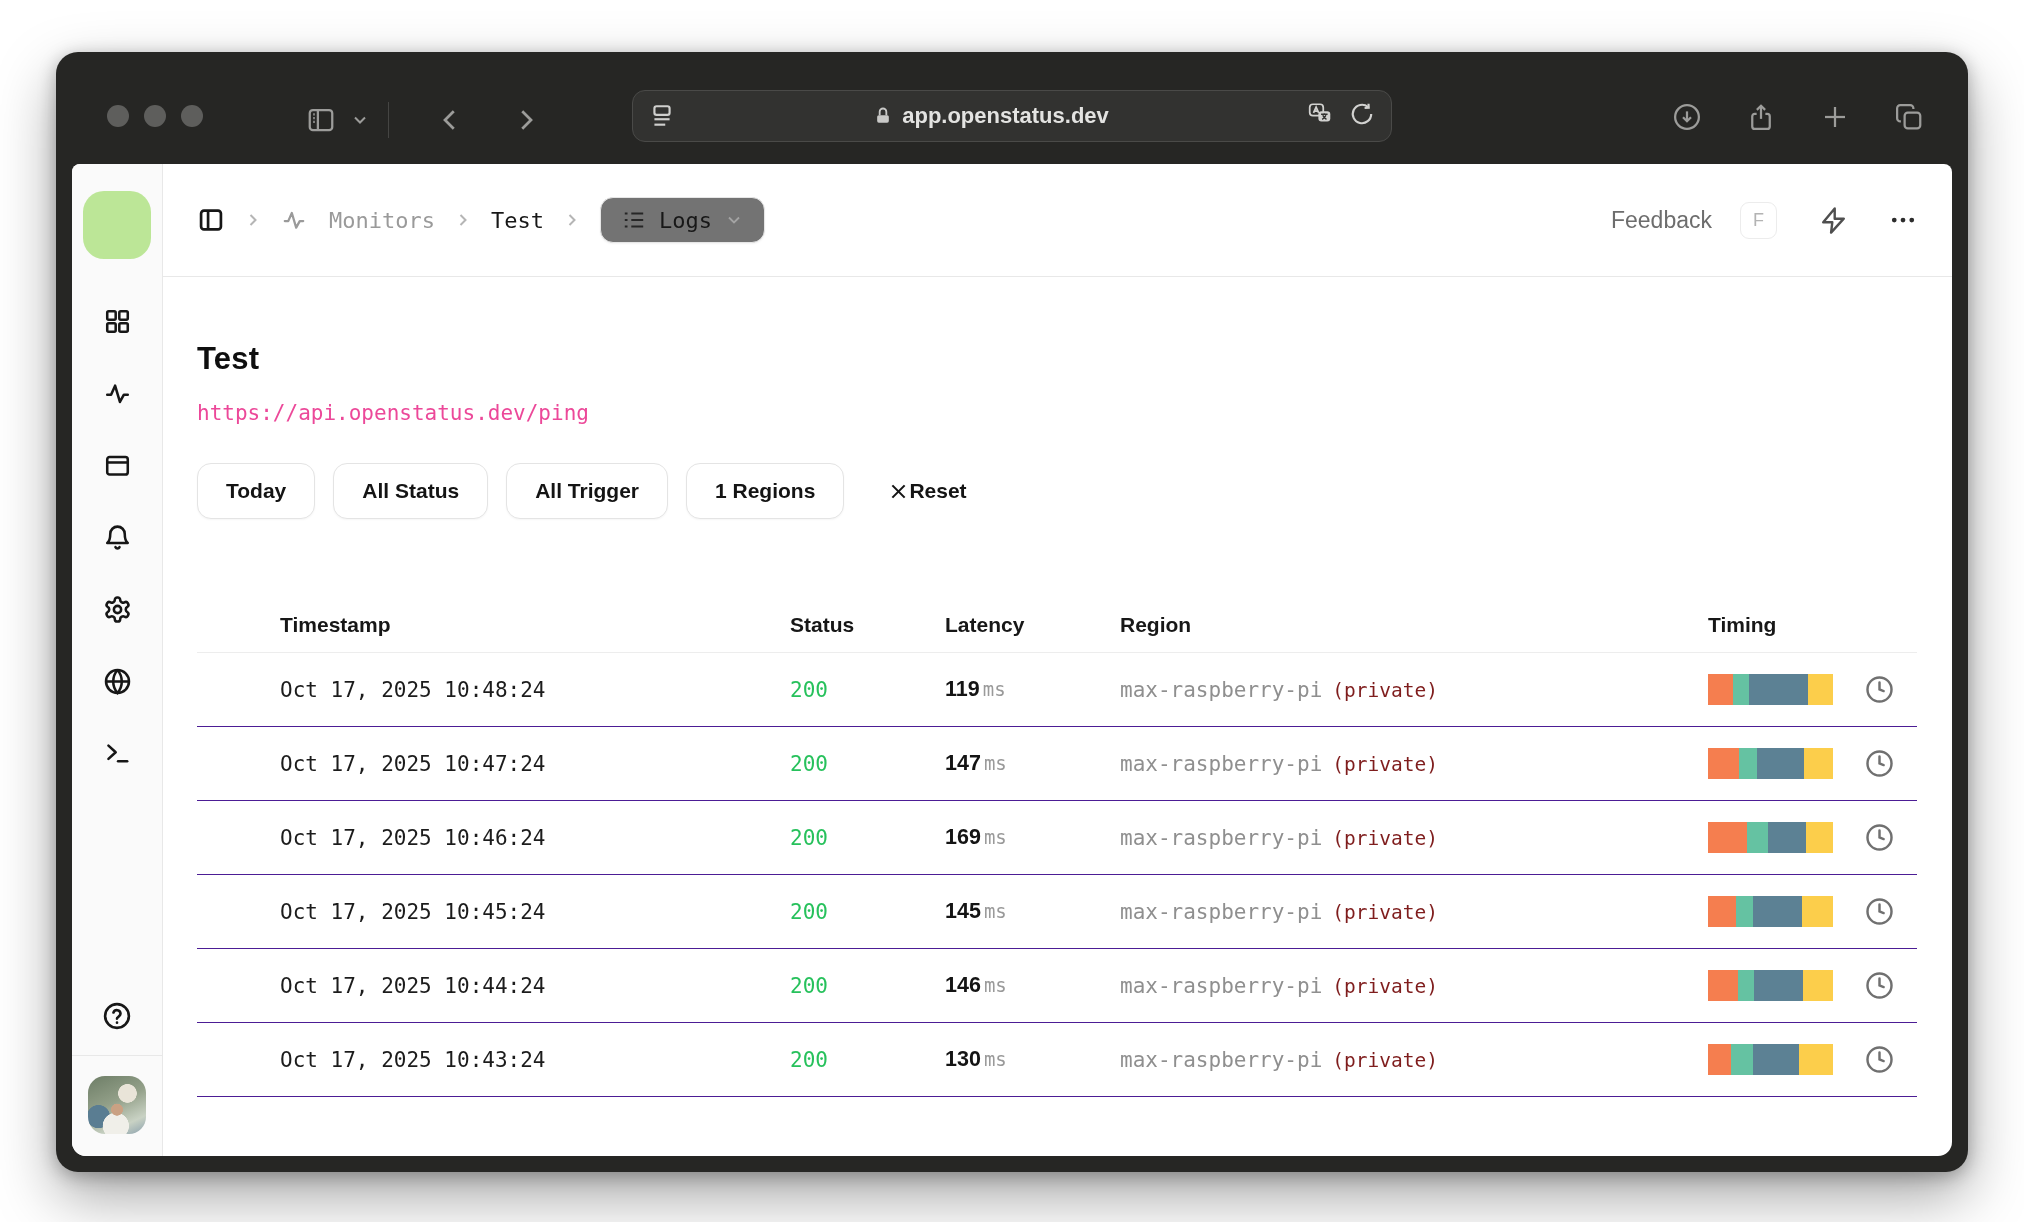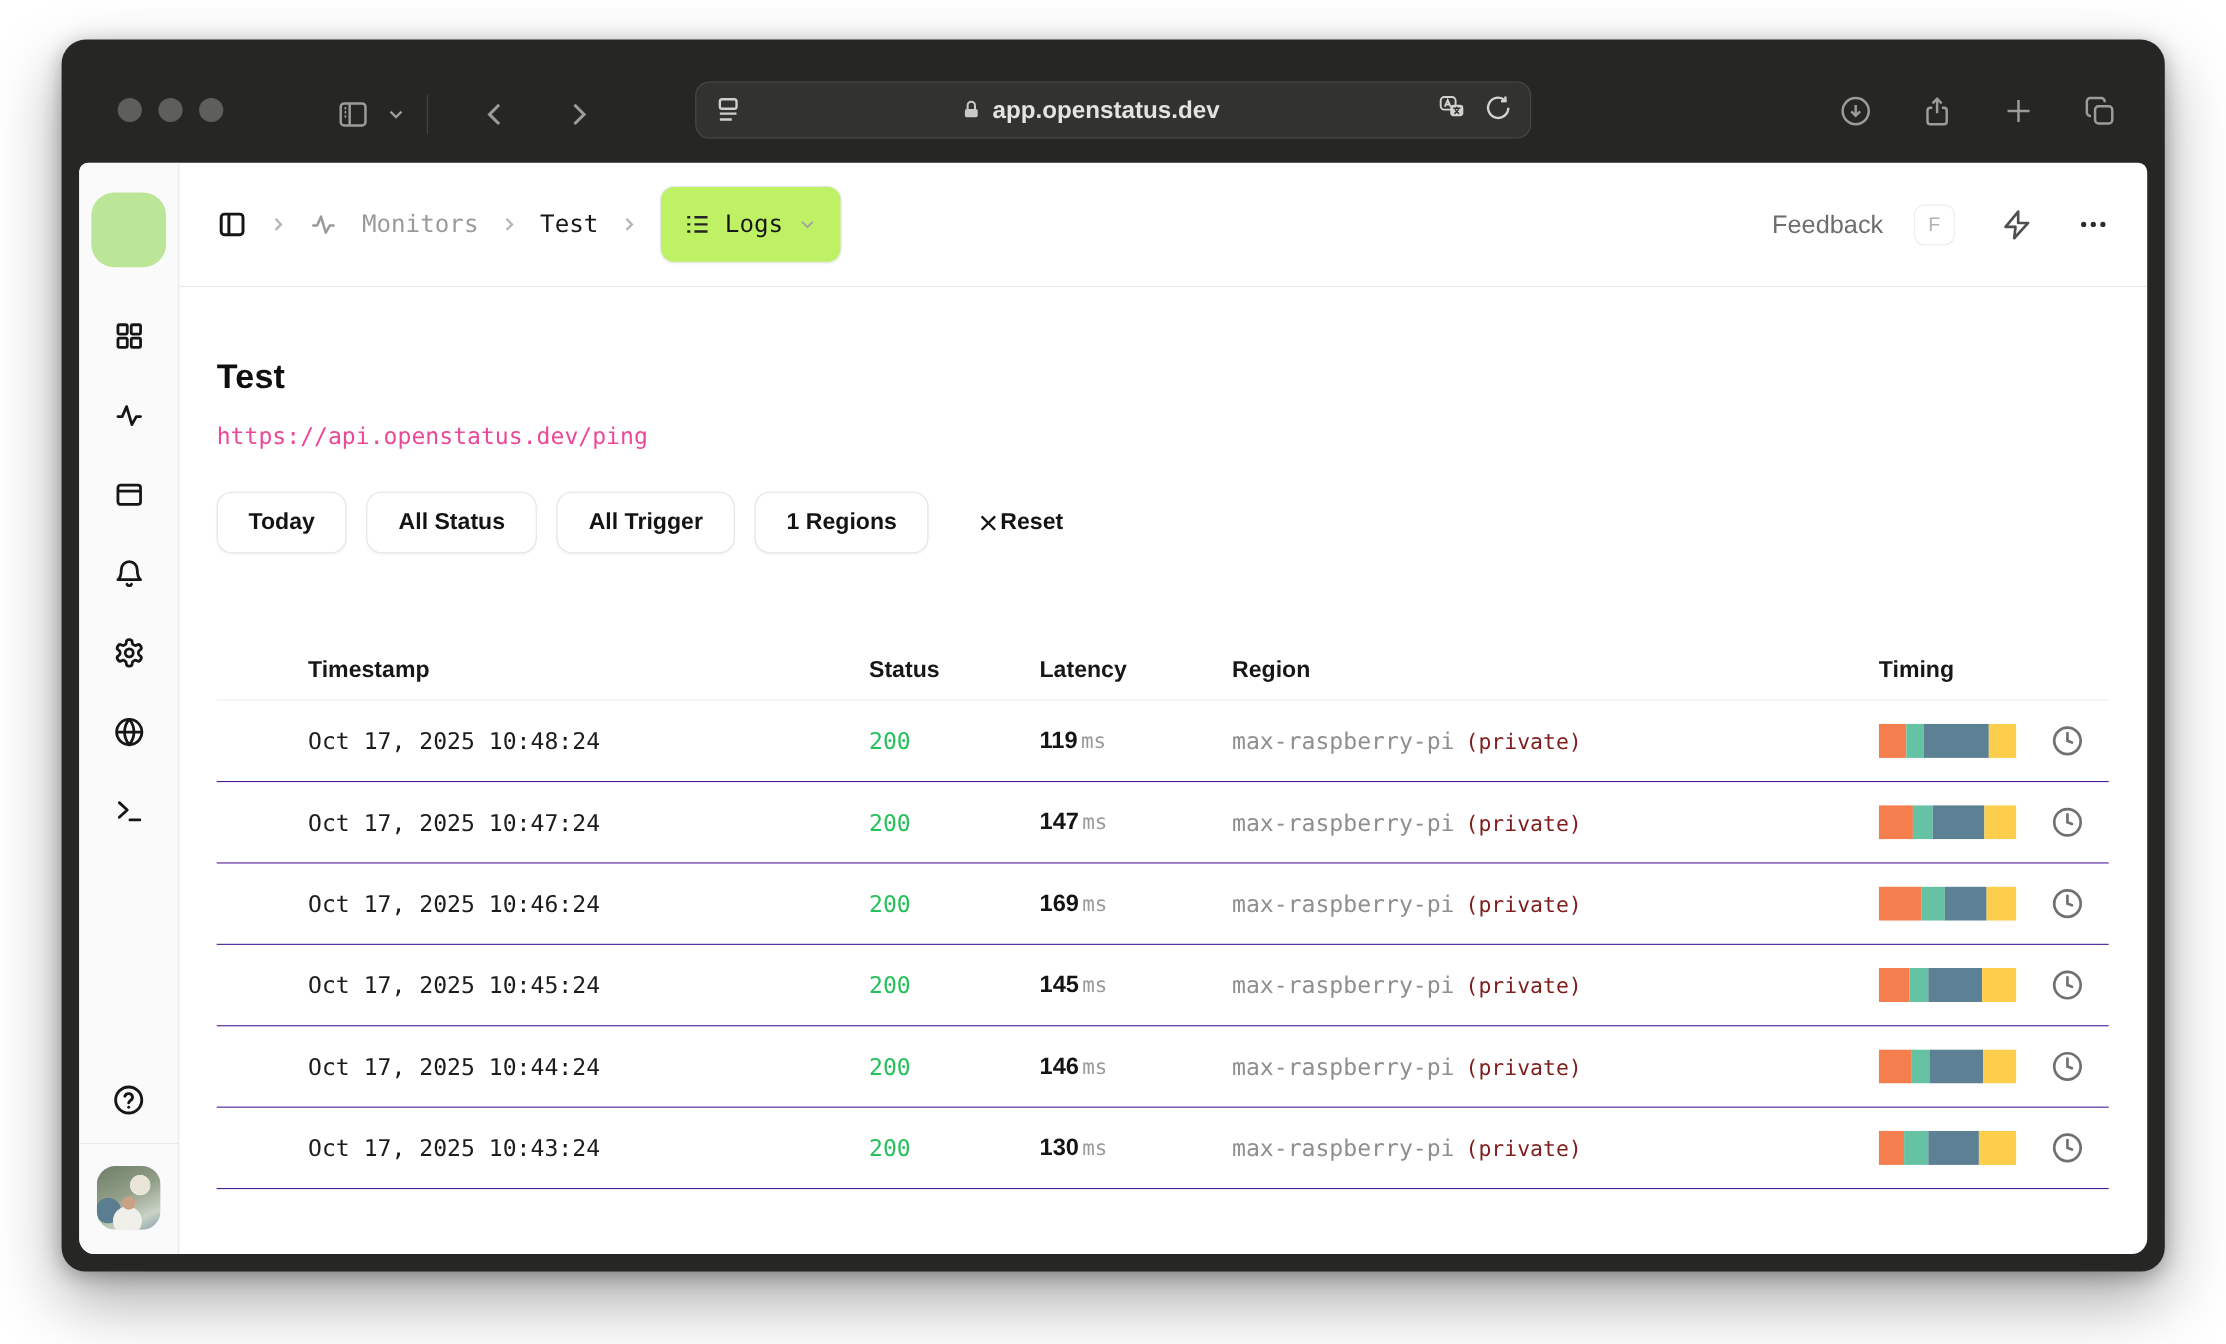--- a/index.html
+++ b/index.html
@@ -2,21 +2,21 @@
 <html style="--accent: #27c15c;"><head>
 <meta charset="utf-8">
 <style>
   * { margin:0; padding:0; box-sizing:border-box; }
   html,body { width:2024px; height:1222px; }
   body { background:#ffffff; font-family:"Liberation Sans", sans-serif; overflow:hidden; }
   .mono { font-family:"DejaVu Sans Mono", monospace; }
 
   
   .window {
-    position:absolute; left:56px; top:36px; width:1912px; height:1120px;
+    position:absolute; left:56px; top:52px; width:1912px; height:1120px;
     background:#262624; border-radius:22px;
     box-shadow:0 25px 60px rgba(0,0,0,.35), 0 4px 18px rgba(0,0,0,.28);
   }
   .toolbar {
     position:relative; height:112px; display:flex; align-items:center; padding-top:12px;
     color:#9a9a98;
   }
   .traffic { display:flex; gap:15px; position:absolute; left:51px; top:53px; }
   .traffic span { width:22px; height:22px; border-radius:50%; background:#5e5e5c; display:block; }
   .nav-left { position:absolute; left:250px; top:50px; display:flex; align-items:center; gap:14px; }
@@ -69,21 +69,21 @@
   }
   .crumbs { display:flex; align-items:center; gap:18px; }
   .crumb-icon { width:28px; height:28px; color:#161616; }
   .crumb-chev { width:20px; height:20px; color:#b5b5b5; }
   .crumb-item { display:flex; align-items:center; gap:22px; font-size:22px; }
   .crumb-muted { color:#9a9a9a; }
   .crumb-dark { color:#171717; }
   .crumb-act { width:26px; height:26px; color:#9a9a9a; }
   .logs-btn {
     display:flex; align-items:center; gap:12px; border:1px solid #e6e6e6; border-radius:13px;
-    height:70px; padding:0 20px; background:#bef264; box-shadow:0 1px 2px rgba(0,0,0,.05); cursor:pointer;
+    height:46px; padding:0 20px; background:#737373; box-shadow:0 1px 2px rgba(0,0,0,.05); cursor:pointer;
   }
   .logs-btn .list-ic { width:26px; height:26px; color:#262626; }
   .logs-btn .chev { width:20px; height:20px; color:#a3a3a3; }
 
   .header-right { margin-left:auto; display:flex; align-items:center; gap:28px; }
   .feedback { color:#6d6d6d; font-size:23px; cursor:pointer; }
   .key-badge {
     width:37px; height:37px; border:1px solid #ececec; border-radius:9px; color:#b3b3b3;
     display:flex; align-items:center; justify-content:center; font-size:18px;
   }

